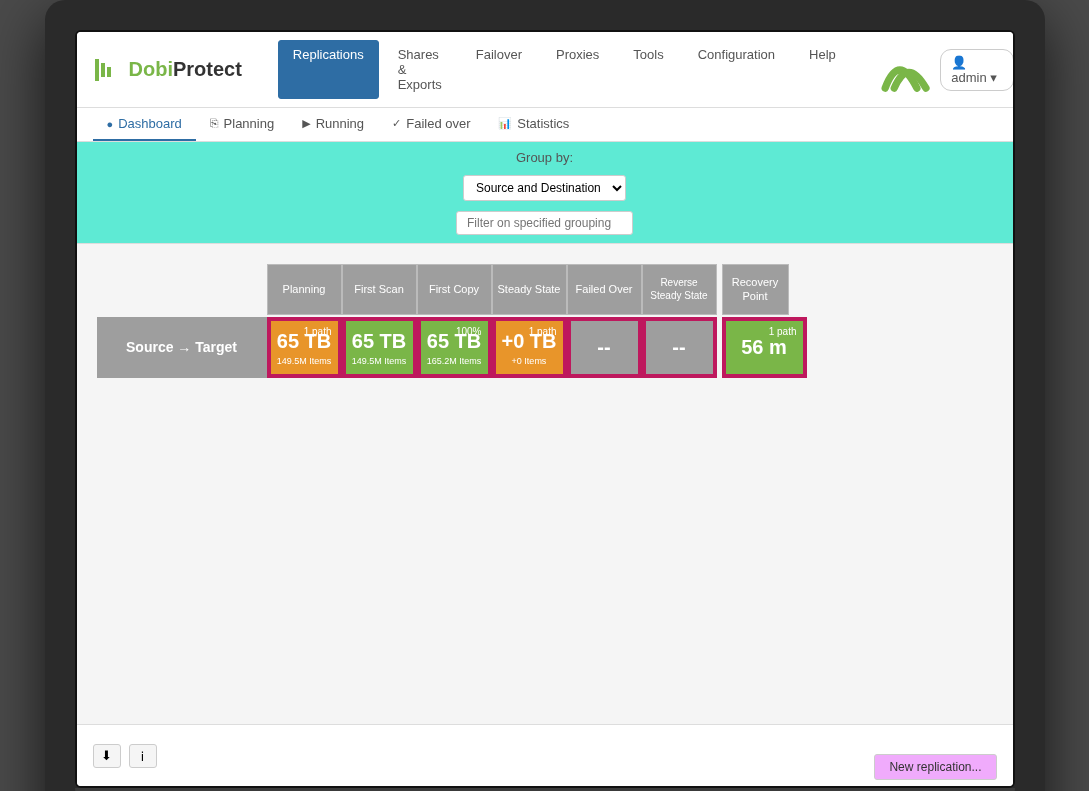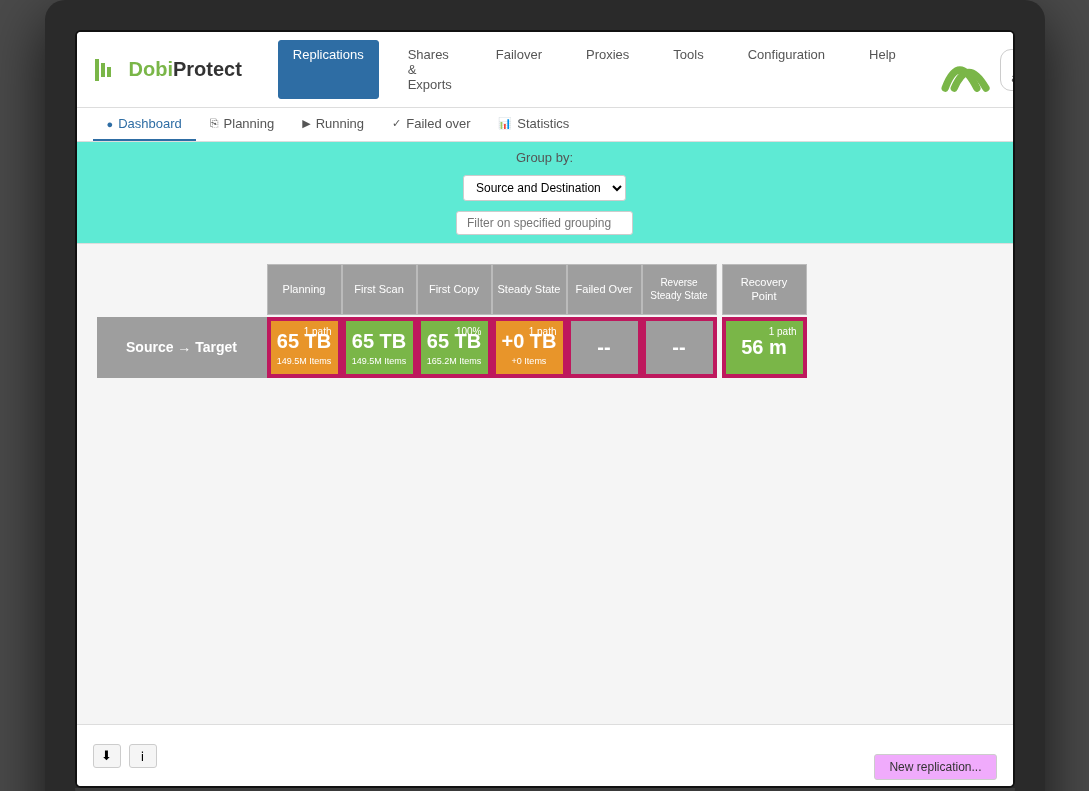--- a/index.html
+++ b/index.html
@@ -44,21 +44,21 @@
       height: 30px;
     }
     .logo-text {
       font-size: 20px;
       font-weight: bold;
       color: #333;
     }
     .logo-text span { color: #7ab648; }
     .nav-tabs {
       display: flex;
-      gap: 14px;
+      gap: 4px;
       flex: 1;
       justify-content: center;
     }
     .nav-tab {
       padding: 6px 14px;
       font-size: 13px;
       cursor: pointer;
       border-radius: 3px;
       color: #555;
       background: transparent;
@@ -165,21 +165,21 @@
       text-align: center;
       font-size: 11px;
       padding: 10px 5px;
       border: 1px solid #bbb;
       display: flex;
       align-items: center;
       justify-content: center;
       line-height: 1.3;
     }
     .col-header.recovery {
-      width: 85px;
+      width: 67px;
       background: #9e9e9e;
       margin-left: 5px;
     }
     .table-data-row {
       display: flex;
       margin-top: 2px;
     }
     .row-header {
       width: 170px;
       background: #9e9e9e;

